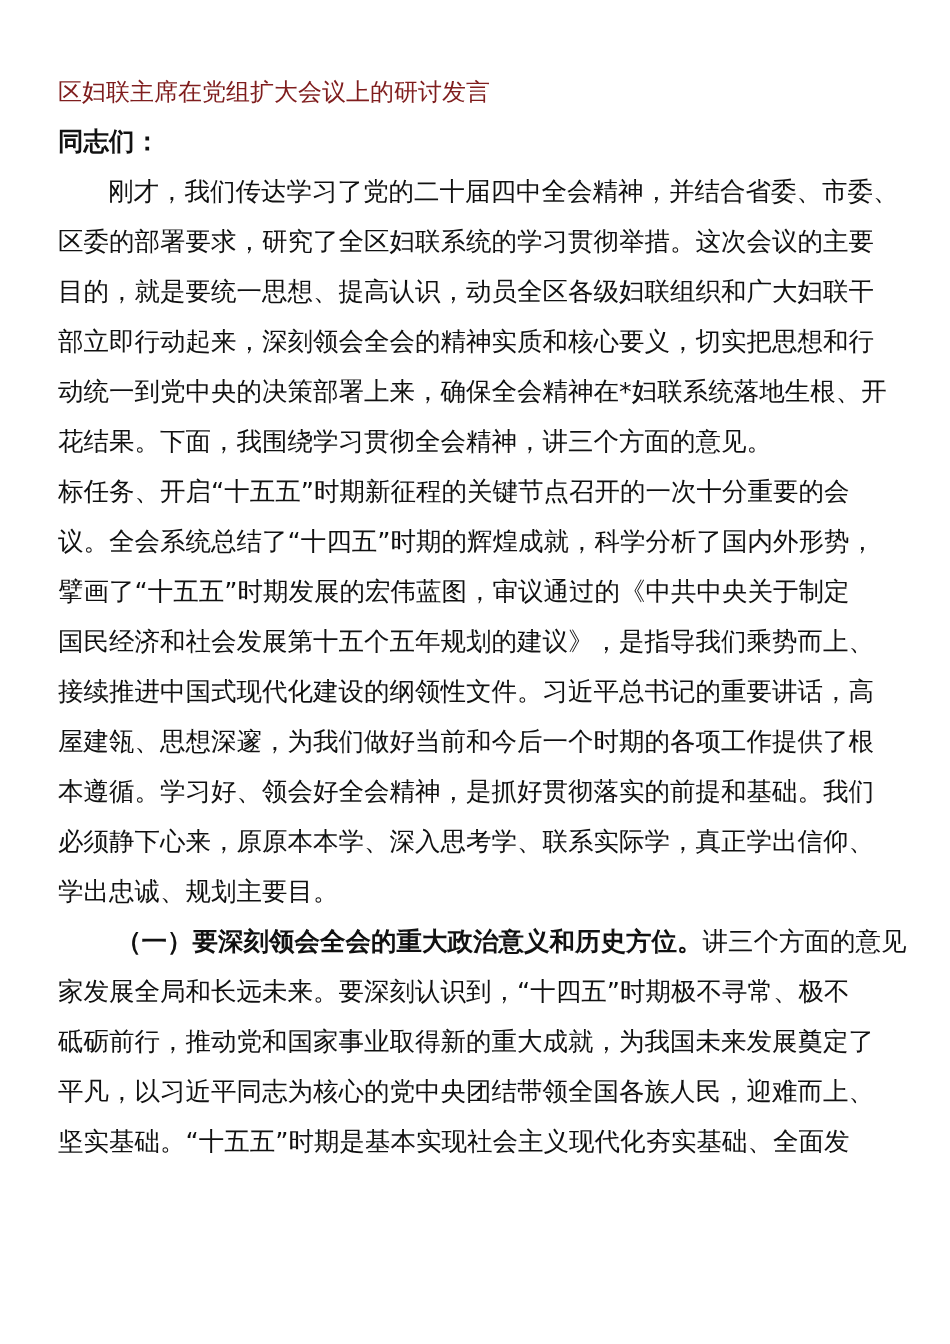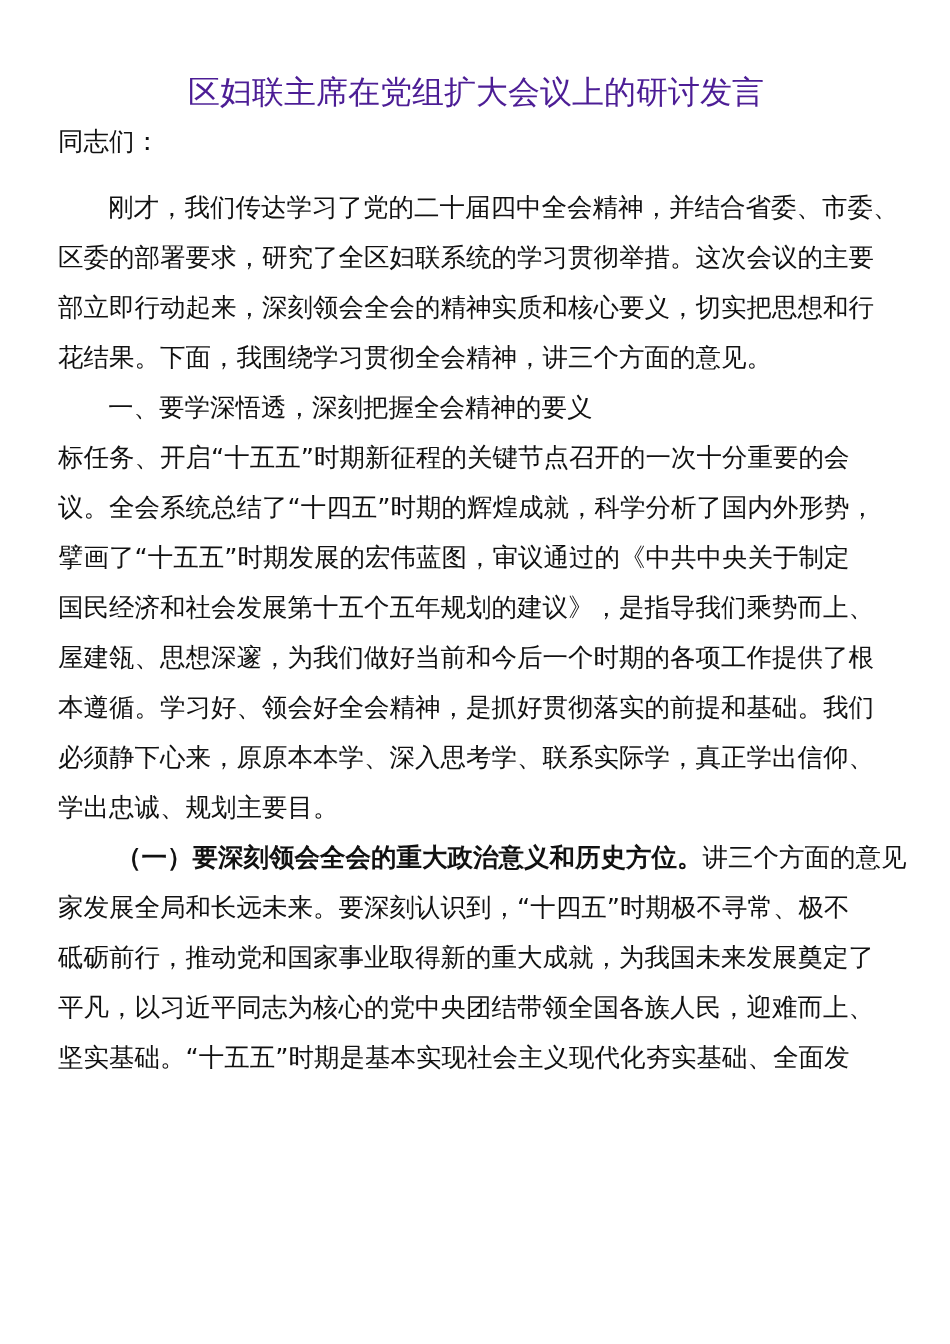--- a/index.html
+++ b/index.html
@@ -15,67 +15,69 @@
       font-family: "DejaVu Sans", "Liberation Sans", sans-serif;
       color: #111111;
     }
     .page {
       position: absolute;
       left: 58px;
       top: 64px;
       width: 836px;
     }
     .title {
-      text-align: center;
-      font-size: 32px;
+      font-size: 24px;
       line-height: 56px;
       letter-spacing: 0px;
       margin: 0 0 0 0;
       font-weight: normal;
-      color: #4c1d95;
+      color: #7f1d1d;
       white-space: nowrap;
     }
     .line {
       font-size: 25.5px;
       line-height: 50px;
       height: 50px;
       white-space: nowrap;
       color: #111111;
     }
     .indent { padding-left: 50px; }
     .indent2 { padding-left: 58px; }
     .bold { font-weight: bold; }
     .salutation {
       line-height: 42px;
       height: 42px;
-      margin-bottom: 20px;
+      margin-bottom: 4px;
+      font-weight: bold;
     }
   </style>
 </head>
 <body>
 
 <div class="page">
   <h1 class="title">区妇联主席在党组扩大会议上的研讨发言</h1>
 
   <div class="line salutation">同志们：</div>
 
   <div>
     <div class="line indent">刚才，我们传达学习了党的二十届四中全会精神，并结合省委、市委、</div>
     <div class="line">区委的部署要求，研究了全区妇联系统的学习贯彻举措。这次会议的主要</div>
+    <div class="line">目的，就是要统一思想、提高认识，动员全区各级妇联组织和广大妇联干</div>
     <div class="line">部立即行动起来，深刻领会全会的精神实质和核心要义，切实把思想和行</div>
+    <div class="line">动统一到党中央的决策部署上来，确保全会精神在*妇联系统落地生根、开</div>
     <div class="line">花结果。下面，我围绕学习贯彻全会精神，讲三个方面的意见。</div>
   </div>
 
-  <div class="line indent">一、要学深悟透，深刻把握全会精神的要义</div>
 
   <div>
     <div class="line">标任务、开启“十五五”时期新征程的关键节点召开的一次十分重要的会</div>
     <div class="line">议。全会系统总结了“十四五”时期的辉煌成就，科学分析了国内外形势，</div>
     <div class="line">擘画了“十五五”时期发展的宏伟蓝图，审议通过的《中共中央关于制定</div>
     <div class="line">国民经济和社会发展第十五个五年规划的建议》，是指导我们乘势而上、</div>
+    <div class="line">接续推进中国式现代化建设的纲领性文件。习近平总书记的重要讲话，高</div>
     <div class="line">屋建瓴、思想深邃，为我们做好当前和今后一个时期的各项工作提供了根</div>
     <div class="line">本遵循。学习好、领会好全会精神，是抓好贯彻落实的前提和基础。我们</div>
     <div class="line">必须静下心来，原原本本学、深入思考学、联系实际学，真正学出信仰、</div>
     <div class="line">学出忠诚、规划主要目。</div>
   </div>
 
   <div>
     <div class="line indent2">
       <span class="bold">（一）要深刻领会全会的重大政治意义和历史方位。</span><span>讲三个方面的意见</span>
     </div>

